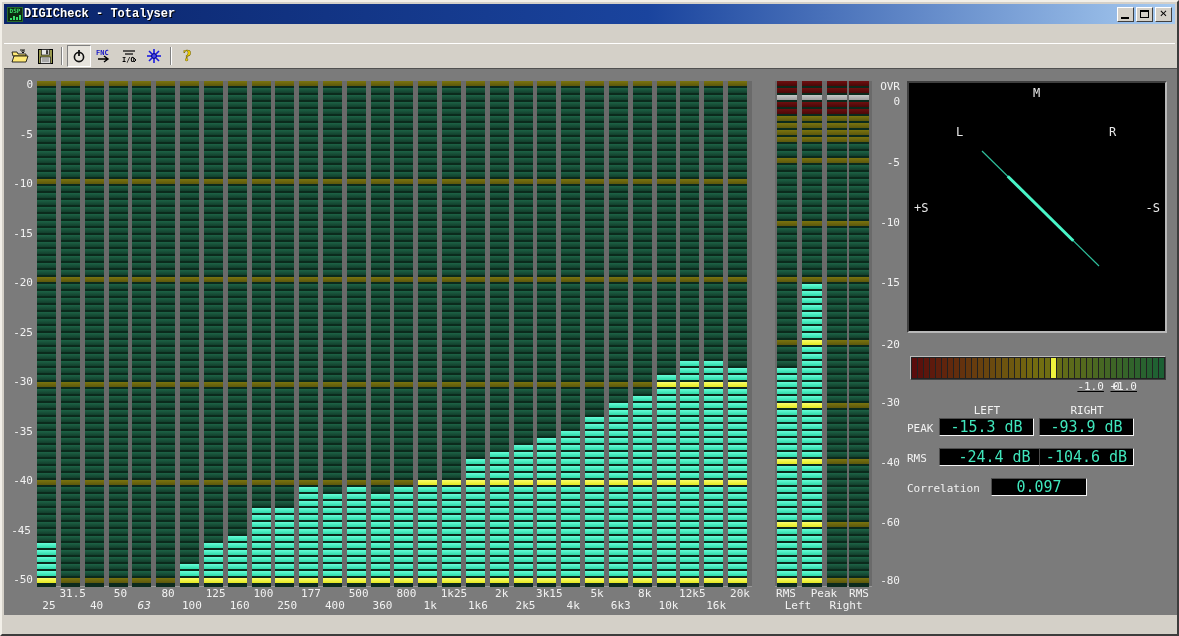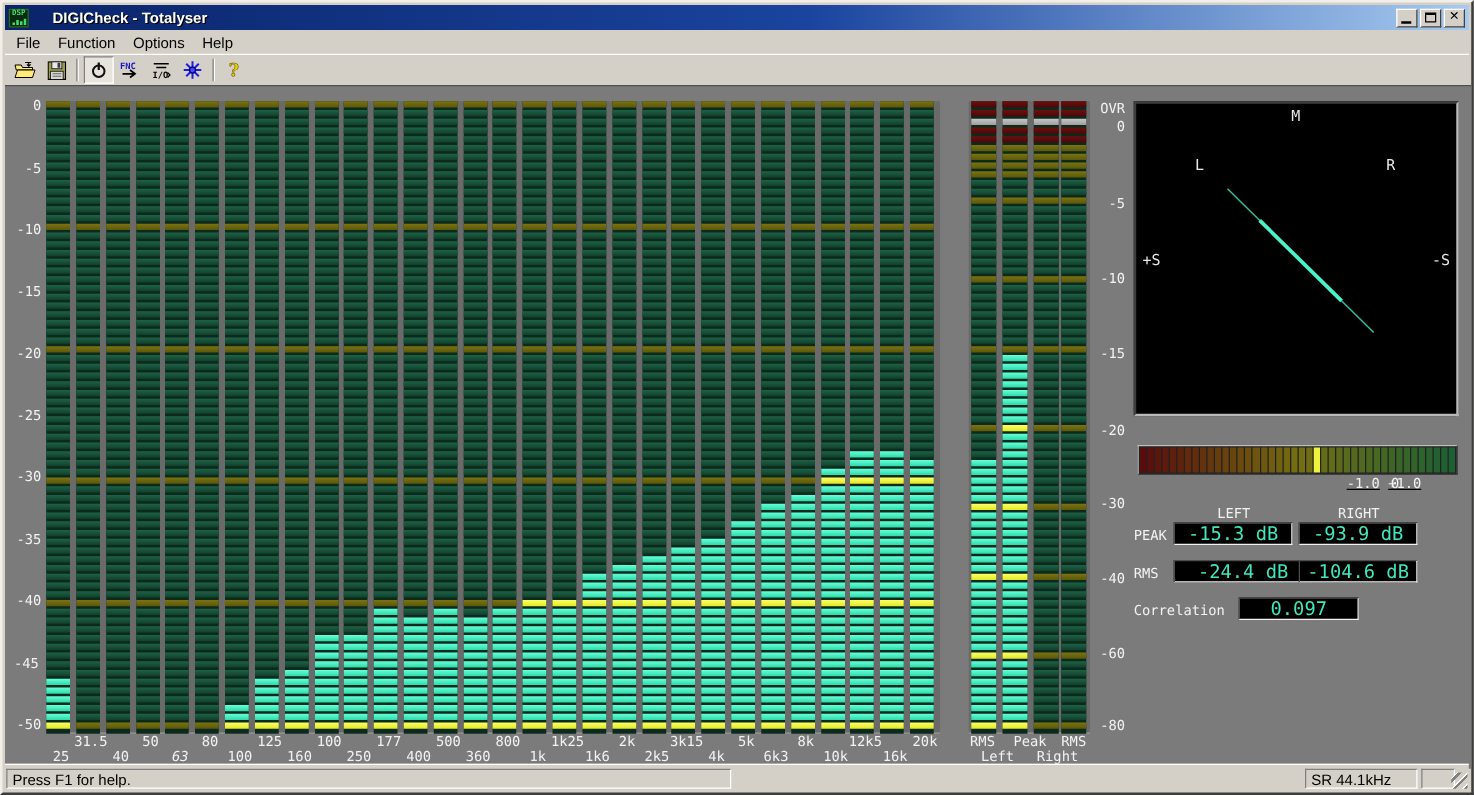--- a/index.html
+++ b/index.html
@@ -10,22 +10,22 @@
 
   
   .titlebar{position:absolute;left:2px;top:2px;right:2px;height:20px;
     background:linear-gradient(90deg,#0a246a 0%,#1a449e 55%,#a6caf0 100%);
     display:flex;align-items:center;padding:0 3px;}
   .app-icon{width:16px;height:15px;background:#0c2a10;border:1px solid #2a6a2a;
     display:flex;flex-direction:column;align-items:center;justify-content:center;}
   .app-icon .t{color:#39e06c;font-size:6px;font-weight:bold;line-height:6px;font-family:"DejaVu Sans Mono",monospace;}
   .app-icon .bars{display:flex;gap:1px;align-items:flex-end;height:5px;margin-top:1px;}
   .app-icon .bars i{display:block;width:2px;background:#39e06c;}
-  .title-text{color:#ffffff;font-weight:bold;font-size:12px;margin-left:19px;flex:1;
-    text-shadow:1px 1px 0 #000;white-space:nowrap;}
+  .title-text{color:#ffffff;font-weight:bold;font-size:12px;margin-left:1px;flex:1;
+    text-shadow:1px 1px 0 #000;white-space:nowrap;font-family:Liberation Mono, monospace;}
   .winbtn{width:17px;height:15px;background:#d4d0c8;border:1px solid;
     border-color:#ffffff #404040 #404040 #ffffff;margin-left:2px;
     display:flex;align-items:center;justify-content:center;position:relative;}
   .winbtn .min-glyph{position:absolute;left:3px;bottom:2px;width:8px;height:2px;background:#000;}
   .winbtn .max-glyph{width:9px;height:8px;border:1px solid #000;border-top-width:2px;}
   .winbtn .close-glyph{font-size:10px;font-weight:bold;color:#000;line-height:10px;font-family:"DejaVu Sans",sans-serif;}
 
   .menubar{position:absolute;left:2px;top:22px;right:2px;height:19px;background:#d4d0c8;
     display:flex;align-items:center;font-size:12px;color:#000;padding-left:2px;}
   .menu-item{padding:2px 7px;}
@@ -93,26 +93,20 @@
         <span class="min-glyph"></span>
       </div>
     <div class="winbtn">
         <span class="max-glyph"></span>
       </div>
     <div class="winbtn">
         <span class="close-glyph">✕</span>
       </div>
   </div>
 
-  <div class="menubar">
-    <span class="menu-item">File</span>
-    <span class="menu-item">Function</span>
-    <span class="menu-item">Options</span>
-    <span class="menu-item">Help</span>
-  </div>
 
   <div class="toolbar">
     <div class="tbtn">
       <svg width="18" height="14" viewBox="0 0 18 14">
         <path d="M1 3 h5 l1 2 h8 v2 h-13 z" fill="#ffe977" stroke="#000" stroke-width="0.8"></path>
         <path d="M1 13 L3 7 h14 L15 13 z" fill="#ffe977" stroke="#000" stroke-width="0.8"></path>
         <path d="M9 1 h5 M12 1 v3 M10.5 2.5 L12 4 L13.5 2.5" stroke="#000" stroke-width="0.9" fill="none"></path>
       </svg>
     </div>
     <div class="tbtn">
@@ -2826,19 +2820,13 @@
 
     <span class="lbl" style="left:903px;top:384px;">RMS</span>
     <div class="readout" style="left:935px;top:379px;width:111px;">-24.4 dB</div>
     <div class="readout" style="left:1035px;top:379px;width:95px;">-104.6 dB</div>
 
     <span class="lbl" style="left:903px;top:414px;">Correlation</span>
     <div class="readout" style="left:987px;top:409px;width:96px;">0.097</div>
 
   </div>
 
-  <div class="statusbar">
-    <div class="spanel" style="left:1px;width:580px;">Press F1 for help.</div>
-    <div class="spanel" style="left:1040px;width:90px;">SR 44.1kHz</div>
-    <div class="spanel" style="left:1133px;width:27px;"></div>
-    <div class="grip"></div>
-  </div>
 </div>
 
 </body></html>

